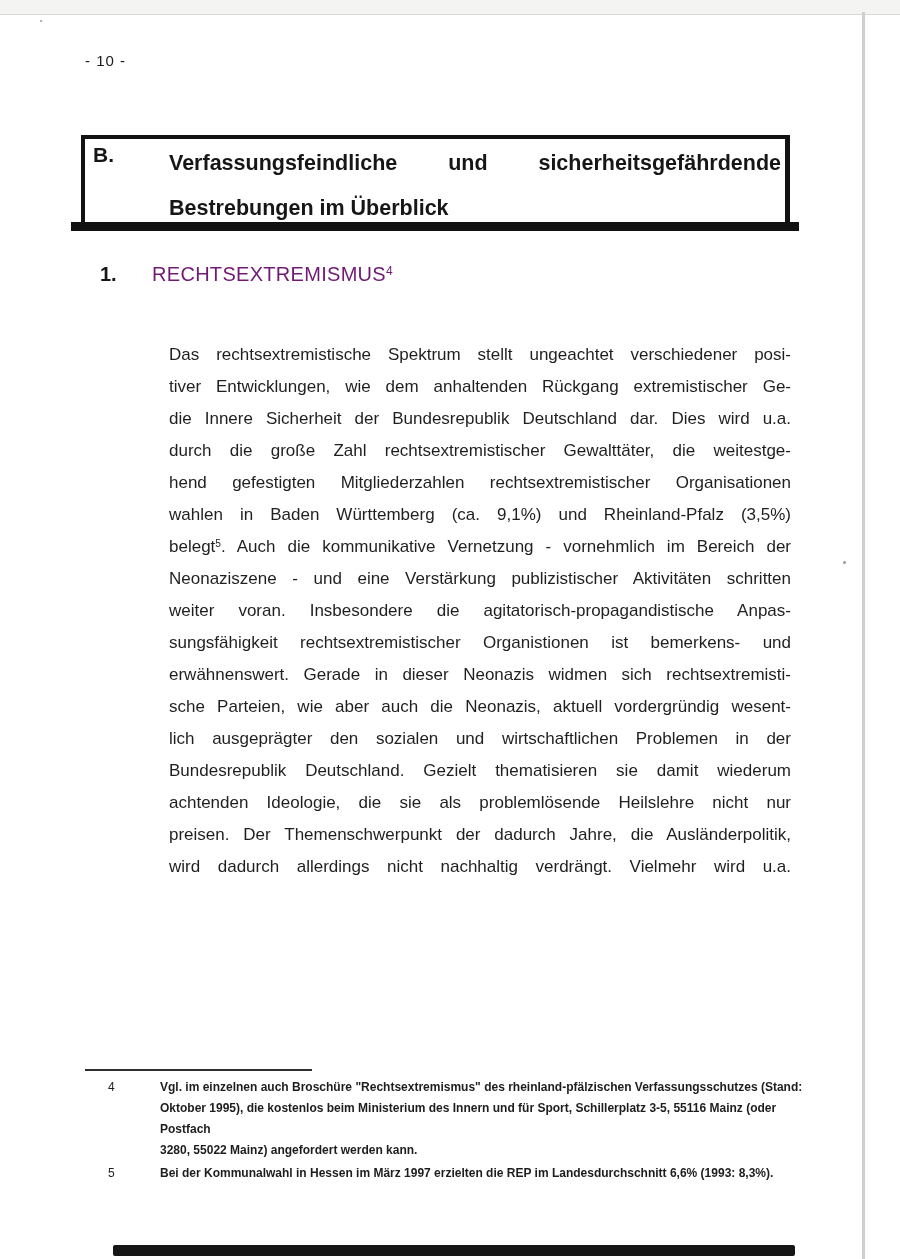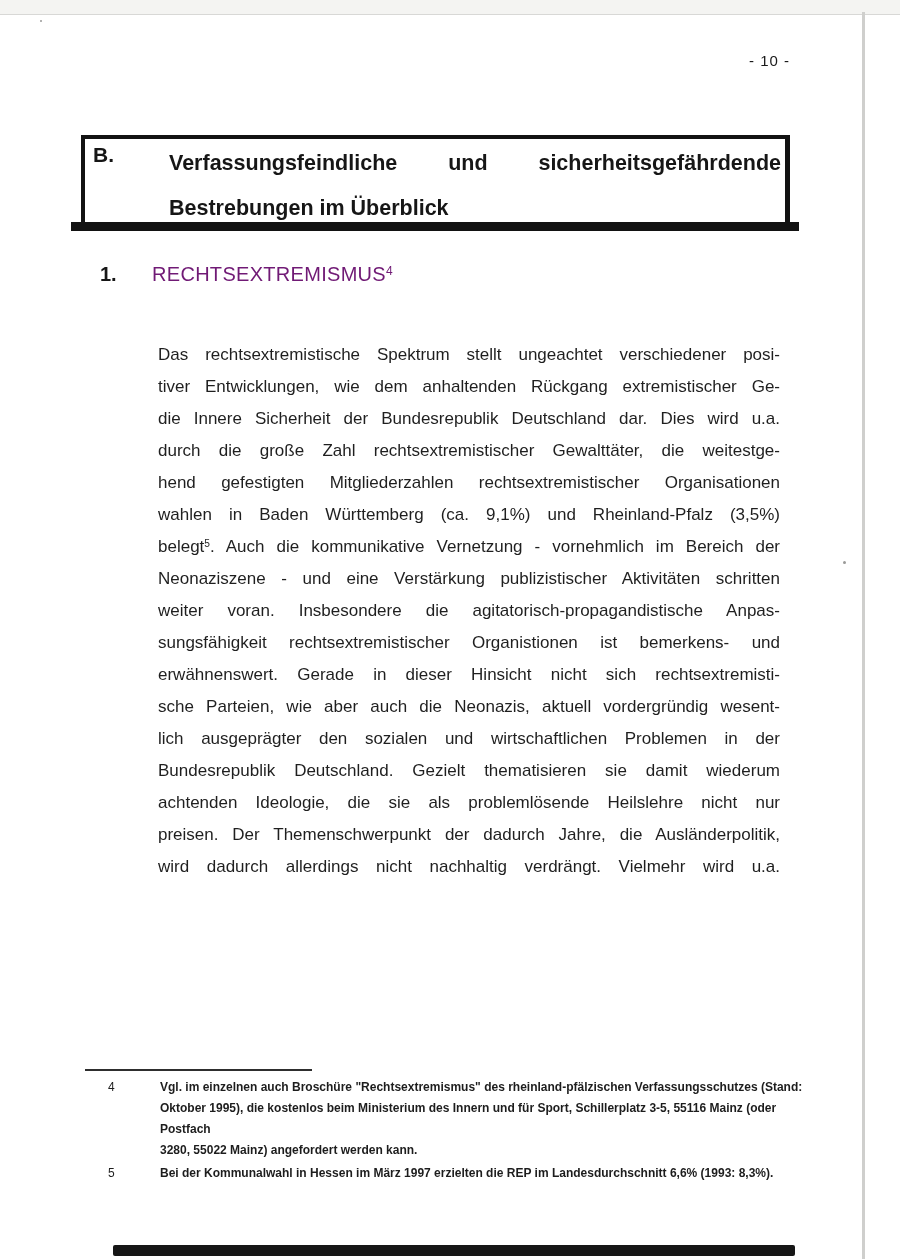--- a/index.html
+++ b/index.html
@@ -24,21 +24,21 @@
     position: absolute; left: 113px; top: 1245px; width: 682px; height: 11px;
     background: #161616; border-radius: 2px;
   }
   .speck { position: absolute; background: #9a9a98; border-radius: 50%; }
   .speck-1 { left: 843px; top: 561px; width: 3px; height: 3px; }
   .speck-2 { left: 40px; top: 20px; width: 2px; height: 2px; }
 
   
   .page-number {
     position: absolute; left: 85px; top: 52px; width: 705px;
-    text-align: right; font-size: 15px; letter-spacing: 1px; color: #1a1a1a;
+    text-align: left; font-size: 15px; letter-spacing: 1px; color: #1a1a1a;
   }
 
   
   .heading-box {
     position: absolute; left: 81px; top: 135px; width: 709px; height: 87px;
     box-sizing: border-box;
     border-top: 4px solid #121212;
     border-left: 4px solid #121212;
     border-right: 5px solid #121212;
     background: #ffffff;
@@ -66,21 +66,21 @@
     position: absolute; left: 152px; top: 263px;
     font-size: 20px; font-weight: 400; color: #701a75; letter-spacing: 0.3px;
   }
   sup {
     font-size: 0.6em; vertical-align: baseline;
     position: relative; top: -0.5em; line-height: 0;
   }
 
   
   .body-paragraph {
-    position: absolute; left: 158px; top: 339px; width: 622px;
+    position: absolute; left: 169px; top: 339px; width: 622px;
     font-size: 17px; color: #1f1f1f;
   }
   .bline {
     line-height: 32px; height: 32px;
     text-align: justify; text-align-last: justify;
     overflow: hidden; white-space: nowrap;
   }
 
   
   .footnote-rule {
@@ -122,21 +122,21 @@
     <div class="bline">Das rechtsextremistische Spektrum stellt ungeachtet verschiedener posi-</div>
     <div class="bline">tiver Entwicklungen, wie dem anhaltenden Rückgang extremistischer Ge-</div>
     <div class="bline">die Innere Sicherheit der Bundesrepublik Deutschland dar. Dies wird u.a.</div>
     <div class="bline">durch die große Zahl rechtsextremistischer Gewalttäter, die weitestge-</div>
     <div class="bline">hend gefestigten Mitgliederzahlen rechtsextremistischer Organisationen</div>
     <div class="bline">wahlen in Baden Württemberg (ca. 9,1%) und Rheinland-Pfalz (3,5%)</div>
     <div class="bline">belegt<sup>5</sup>. Auch die kommunikative Vernetzung - vornehmlich im Bereich der</div>
     <div class="bline">Neonaziszene - und eine Verstärkung publizistischer Aktivitäten schritten</div>
     <div class="bline">weiter voran. Insbesondere die agitatorisch-propagandistische Anpas-</div>
     <div class="bline">sungsfähigkeit rechtsextremistischer Organistionen ist bemerkens- und</div>
-    <div class="bline">erwähnenswert. Gerade in dieser Hinsicht nicht sich rechtsextremisti-</div>
+    <div class="bline">erwähnenswert. Gerade in dieser Neonazis widmen sich rechtsextremisti-</div>
     <div class="bline">sche Parteien, wie aber auch die Neonazis, aktuell vordergründig wesent-</div>
     <div class="bline">lich ausgeprägter den sozialen und wirtschaftlichen Problemen in der</div>
     <div class="bline">Bundesrepublik Deutschland. Gezielt thematisieren sie damit wiederum</div>
     <div class="bline">achtenden Ideologie, die sie als problemlösende Heilslehre nicht nur</div>
     <div class="bline">preisen. Der Themenschwerpunkt der dadurch Jahre, die Ausländerpolitik,</div>
     <div class="bline">wird dadurch allerdings nicht nachhaltig verdrängt. Vielmehr wird u.a.</div>
   </div>
 
 <div class="footnote-rule"></div>
 <div class="footnotes">

